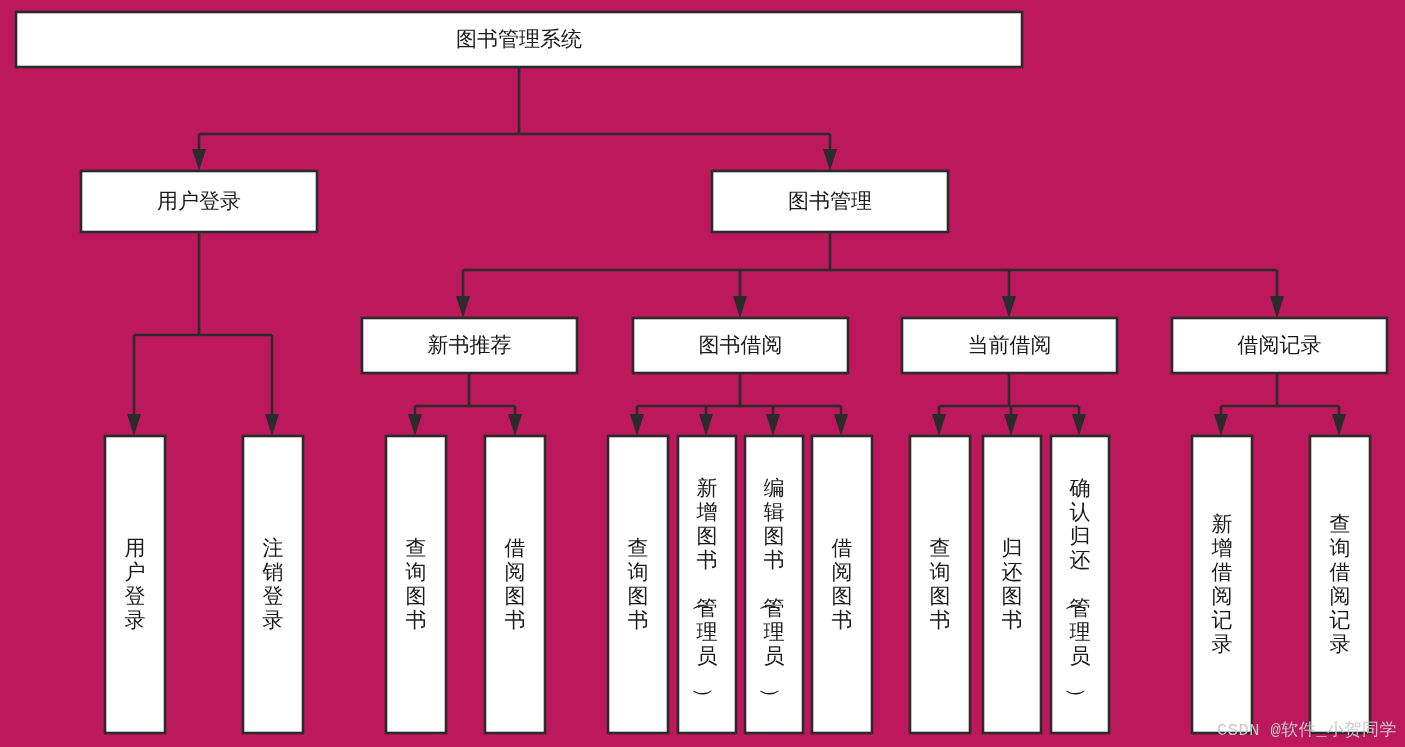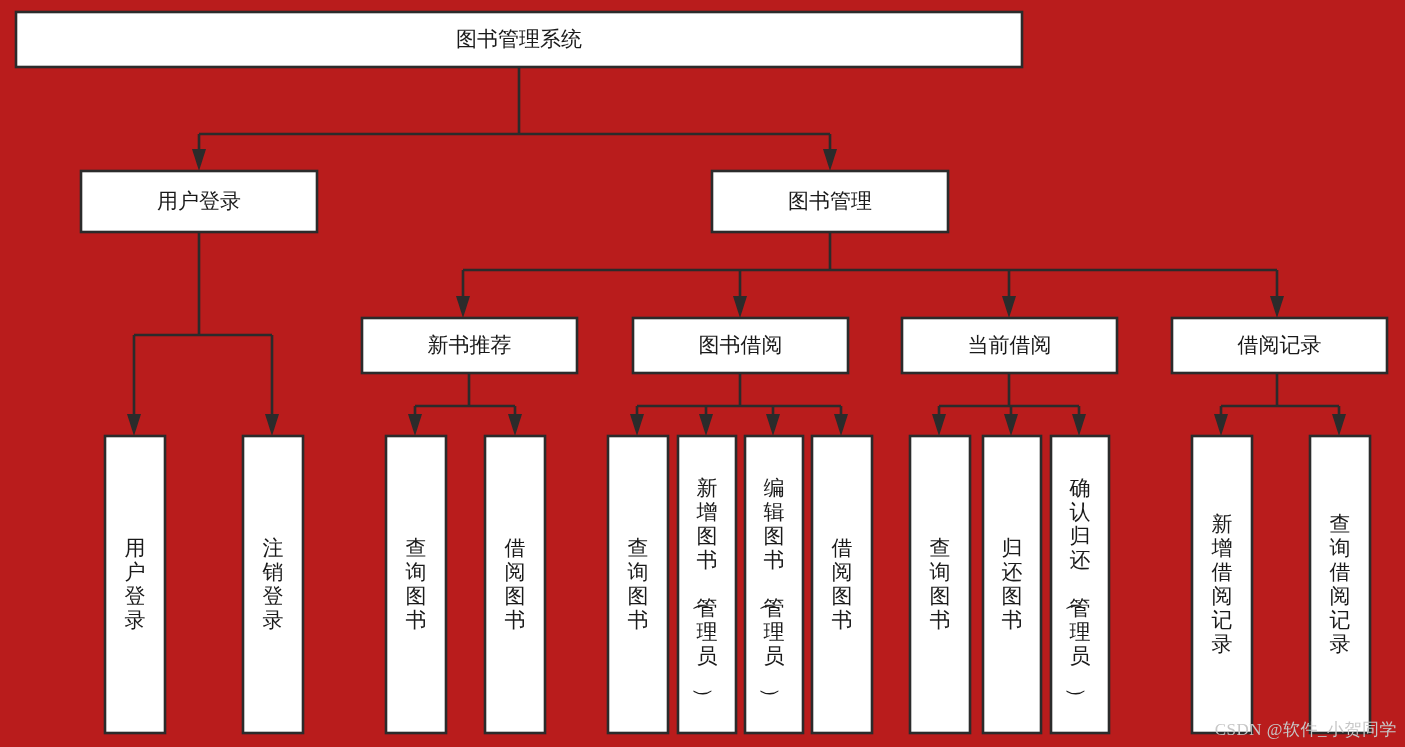--- a/index.html
+++ b/index.html
@@ -11,21 +11,21 @@
   body {
     width: 1405px;
     height: 747px;
     font-family: "Liberation Sans", "DejaVu Sans", sans-serif;
     overflow: hidden;
   }
   #diagram-root {
     position: relative;
     width: 1405px;
     height: 747px;
-    background: #b91c1c;
+    background: #be185d;
   }
   svg.diagram-canvas {
     position: absolute;
     left: 0;
     top: 0;
     width: 1405px;
     height: 747px;
     display: block;
   }
   .node-box {
@@ -55,21 +55,21 @@
     font-family: "Liberation Sans", "DejaVu Sans", sans-serif;
     font-size: 21px;
     fill: #1a1a1a;
     text-anchor: middle;
     white-space: pre;
   }
   .watermark {
     position: absolute;
     right: 8px;
     bottom: 6px;
-    font-family: Liberation Serif, serif;
+    font-family: Liberation Mono, monospace;
     font-size: 17px;
     color: #c7c7c7;
     letter-spacing: 0.5px;
     user-select: none;
     pointer-events: none;
   }
 </style>
 </head>
 <body>
 

